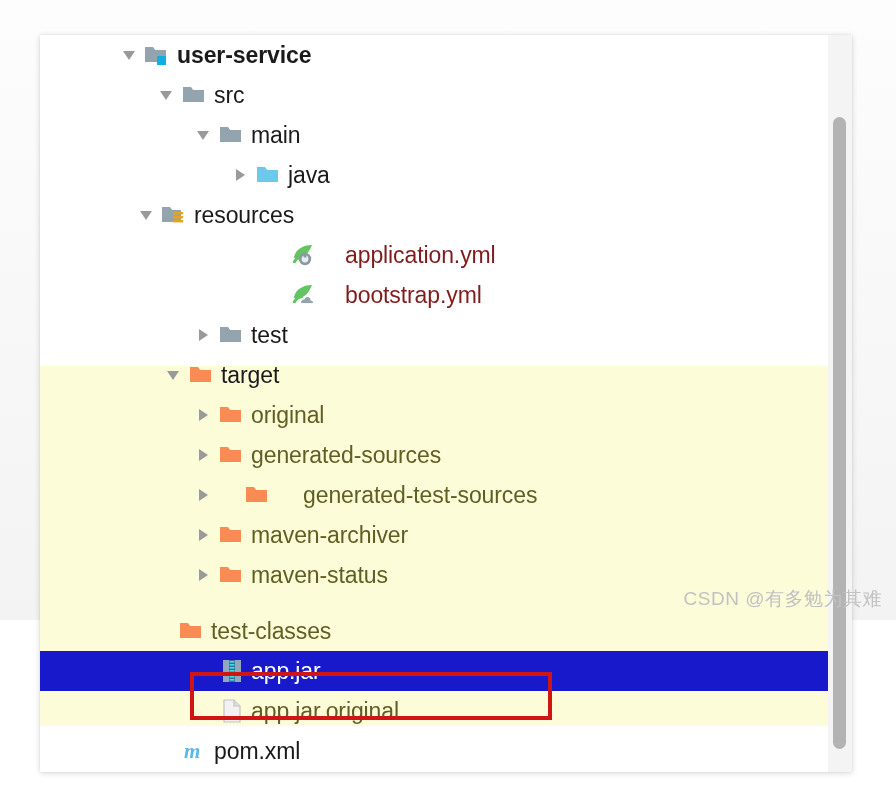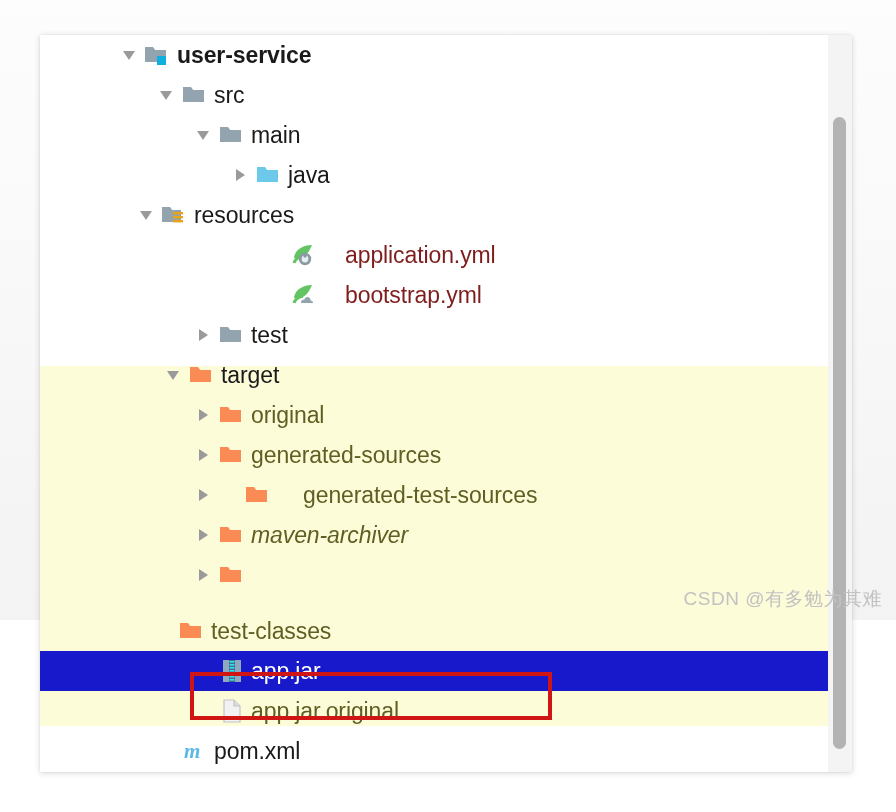--- a/index.html
+++ b/index.html
@@ -303,40 +303,41 @@
           <span class="arrow-slot">
             <span class="tri collapsed"></span>
           </span>
           <span class="icon-slot">
             <svg width="28" height="24" viewBox="0 0 28 24">
               <path d="M2 4h8l2.2 3H23v12H2z" fill="#fb8b54"></path>
             </svg>
           </span>
           <span class="label excluded">generated-test-sources</span>
         </div>
-        <div class="row" style="padding-left: 150px; font-style: italic;">
+        <div class="row" style="padding-left: 150px;">
           <span class="arrow-slot">
             <span class="tri collapsed"></span>
           </span>
           <span class="icon-slot">
             <svg width="28" height="24" viewBox="0 0 28 24">
               <path d="M2 4h8l2.2 3H23v12H2z" fill="#fb8b54"></path>
             </svg>
           </span>
           <span class="label excluded">maven-archiver</span>
         </div>
         <div class="row" style="padding-left: 150px;">
           <span class="arrow-slot">
             <span class="tri collapsed"></span>
           </span>
           <span class="icon-slot">
             <svg width="28" height="24" viewBox="0 0 28 24">
               <path d="M2 4h8l2.2 3H23v12H2z" fill="#fb8b54"></path>
             </svg>
           </span>
+          <span class="label excluded">maven-status</span>
         </div>
         <div class="row" style="padding-left: 110px; margin-top: 16px;">
           <span class="arrow-slot"></span>
           <span class="icon-slot">
             <svg width="28" height="24" viewBox="0 0 28 24">
               <path d="M2 4h8l2.2 3H23v12H2z" fill="#fb8b54"></path>
             </svg>
           </span>
           <span class="label excluded">test-classes</span>
         </div>

